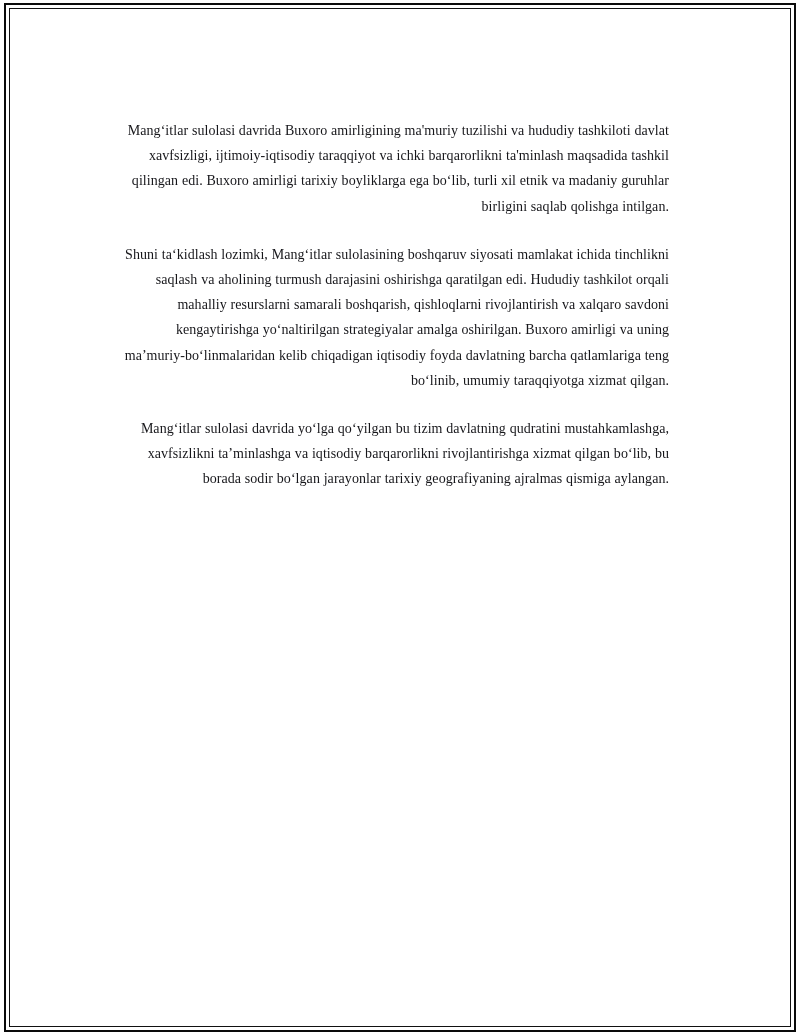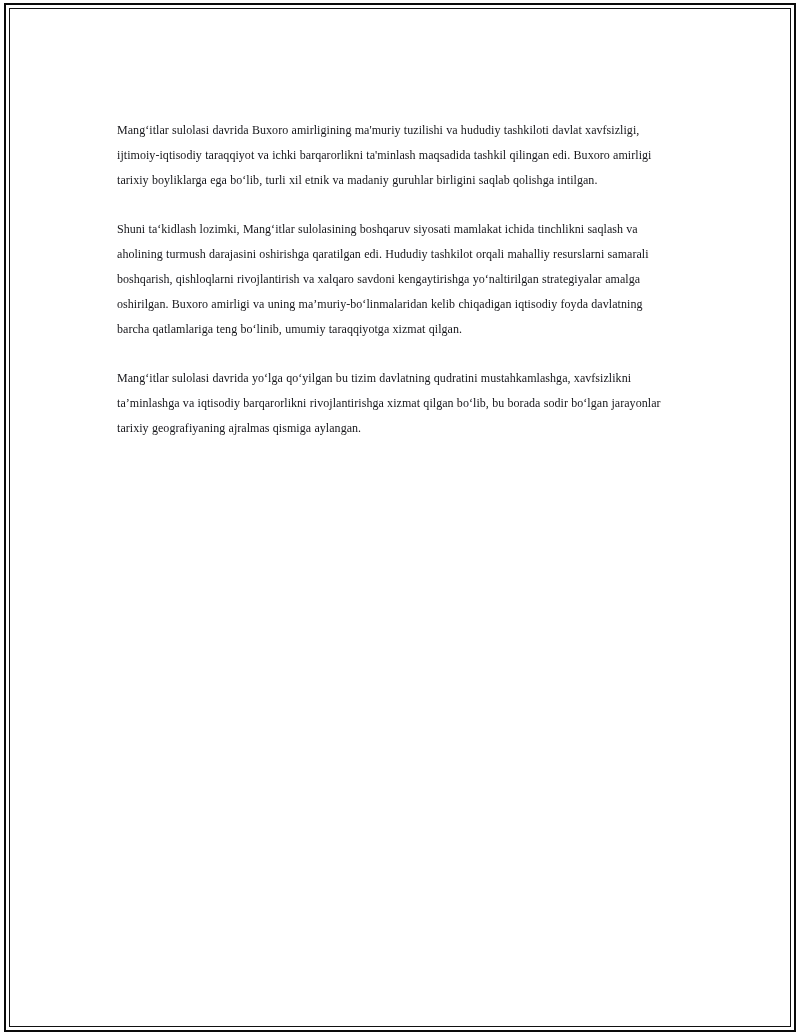--- a/index.html
+++ b/index.html
@@ -47,24 +47,24 @@
 
   
   .doc-body {
     position: absolute;
     left: 106px;
     top: 108px;
     width: 552px;
   }
   .doc-paragraph {
     margin: 0 0 23px 0;
-    font-size: 12px;
+    font-size: 14px;
     line-height: 25.2px;
     color: #16161a;
-    text-align: left;
+    text-align: right;
     letter-spacing: 0.05px;
     word-spacing: 0.2px;
   }
   .doc-paragraph:last-child {
     margin-bottom: 0;
   }
 </style>
 </head>
 <body>
 

